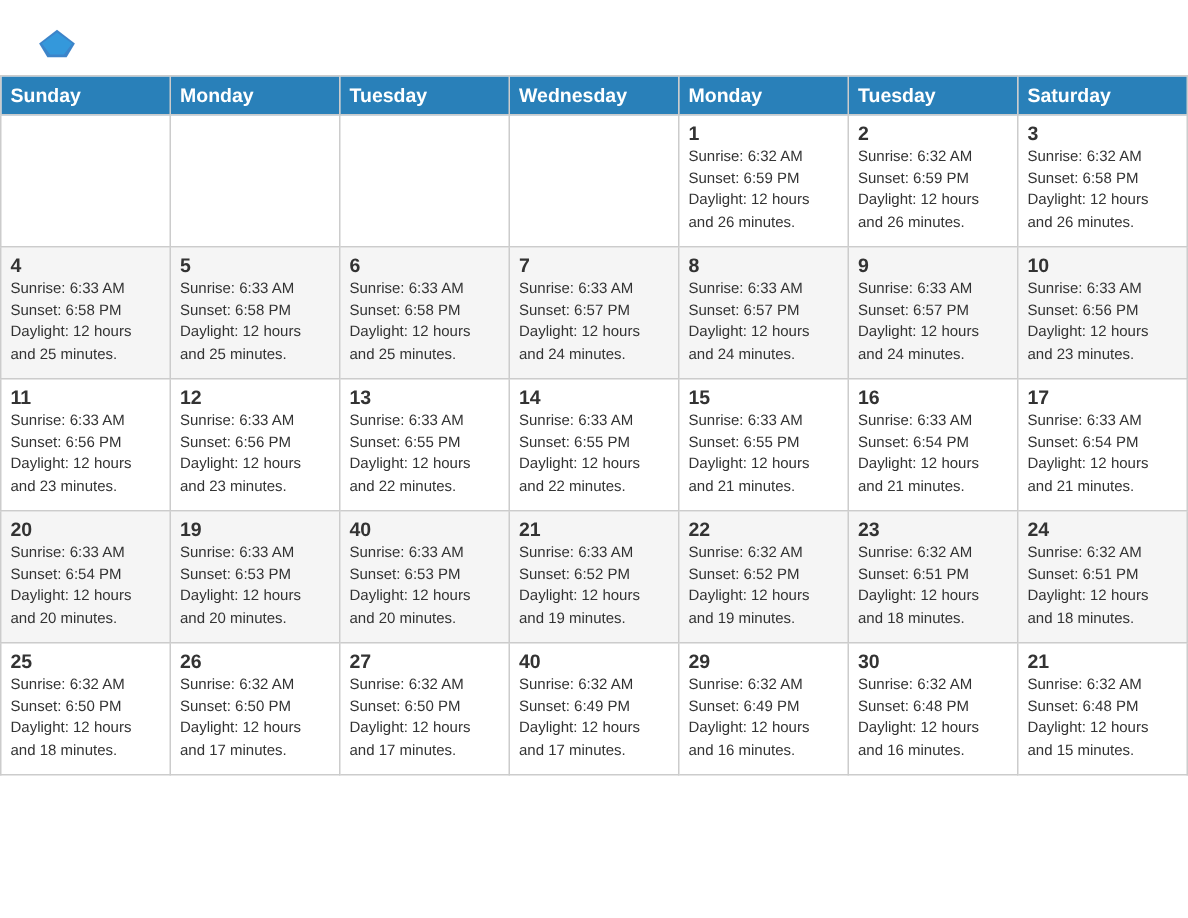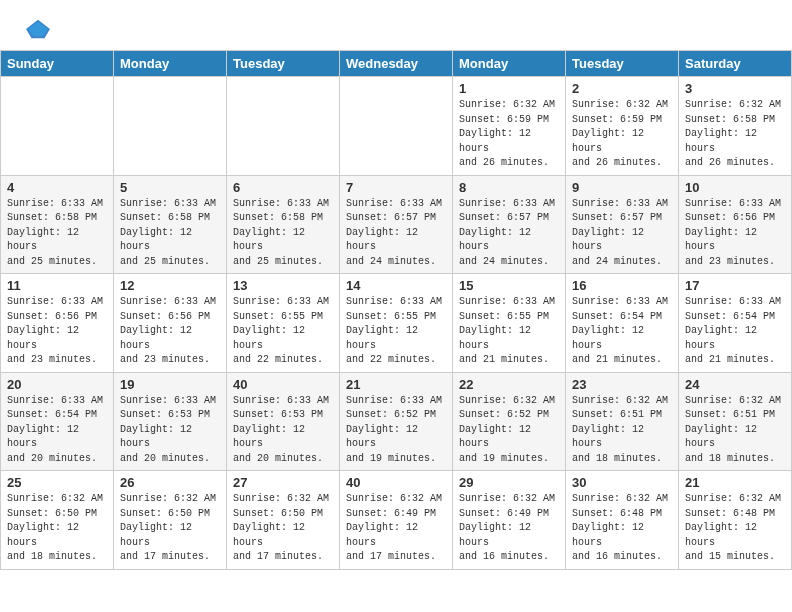--- a/index.html
+++ b/index.html
@@ -67,21 +67,20 @@
     .day-number {
       font-size: 13px;
       font-weight: bold;
       margin-bottom: 2px;
       display: block;
     }
     .cell-info {
       font-size: 10px;
       color: #333;
       line-height: 1.45;
-      font-family: Liberation Mono, monospace;
     }
     .empty-cell {
       background: #fff;
     }
   </style>
 </head>
 <body>
 
 <div class="header">
   <div class="logo">

